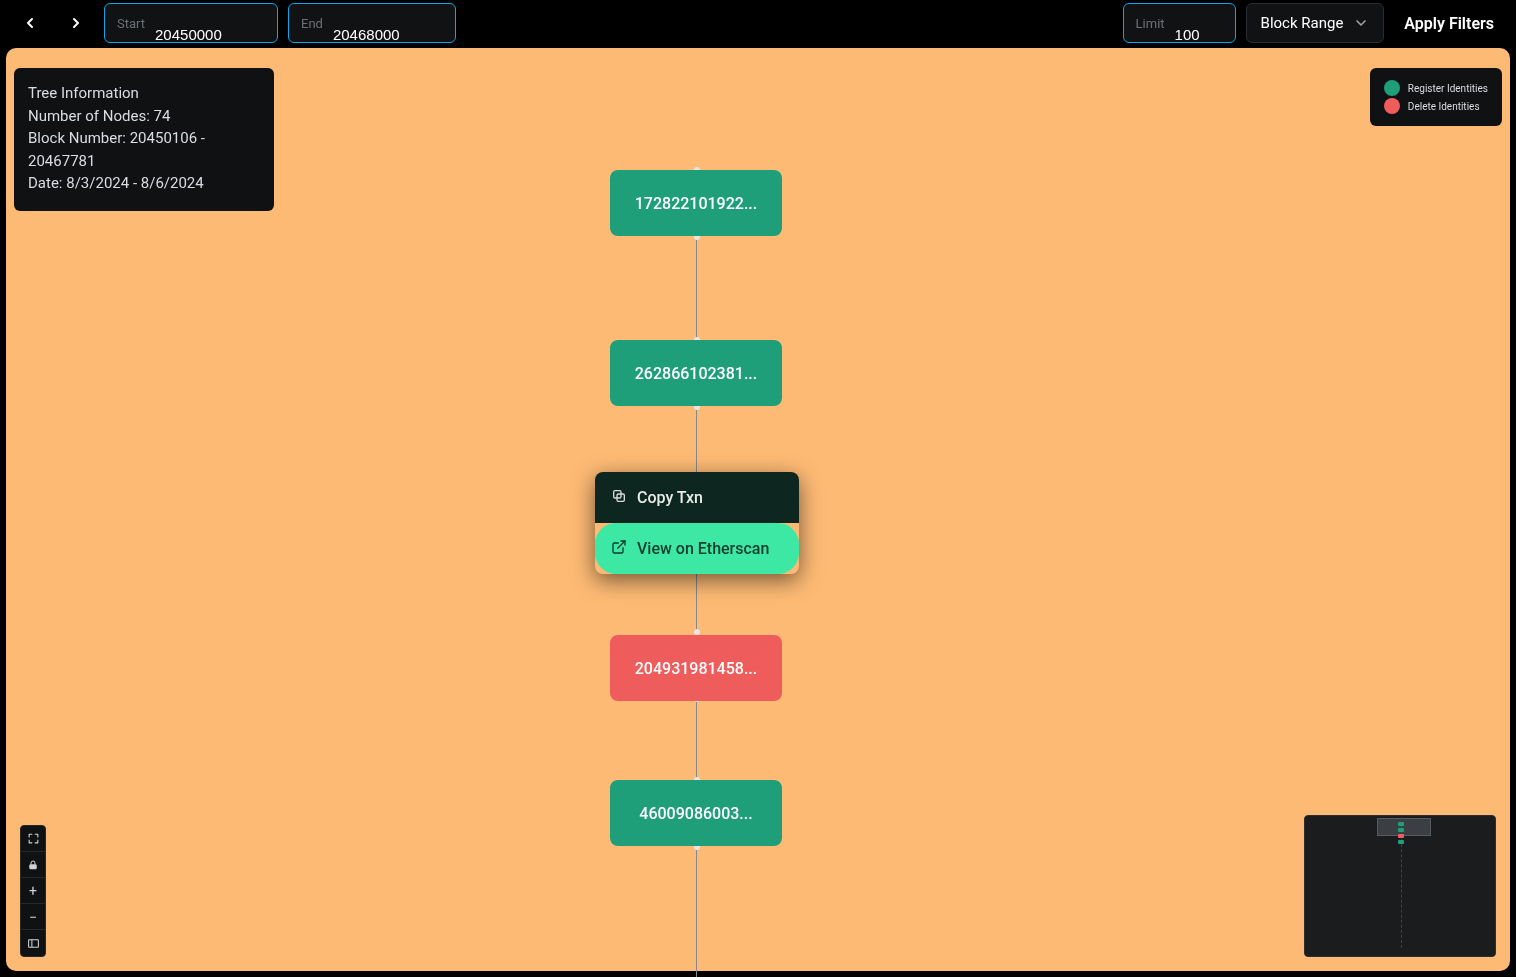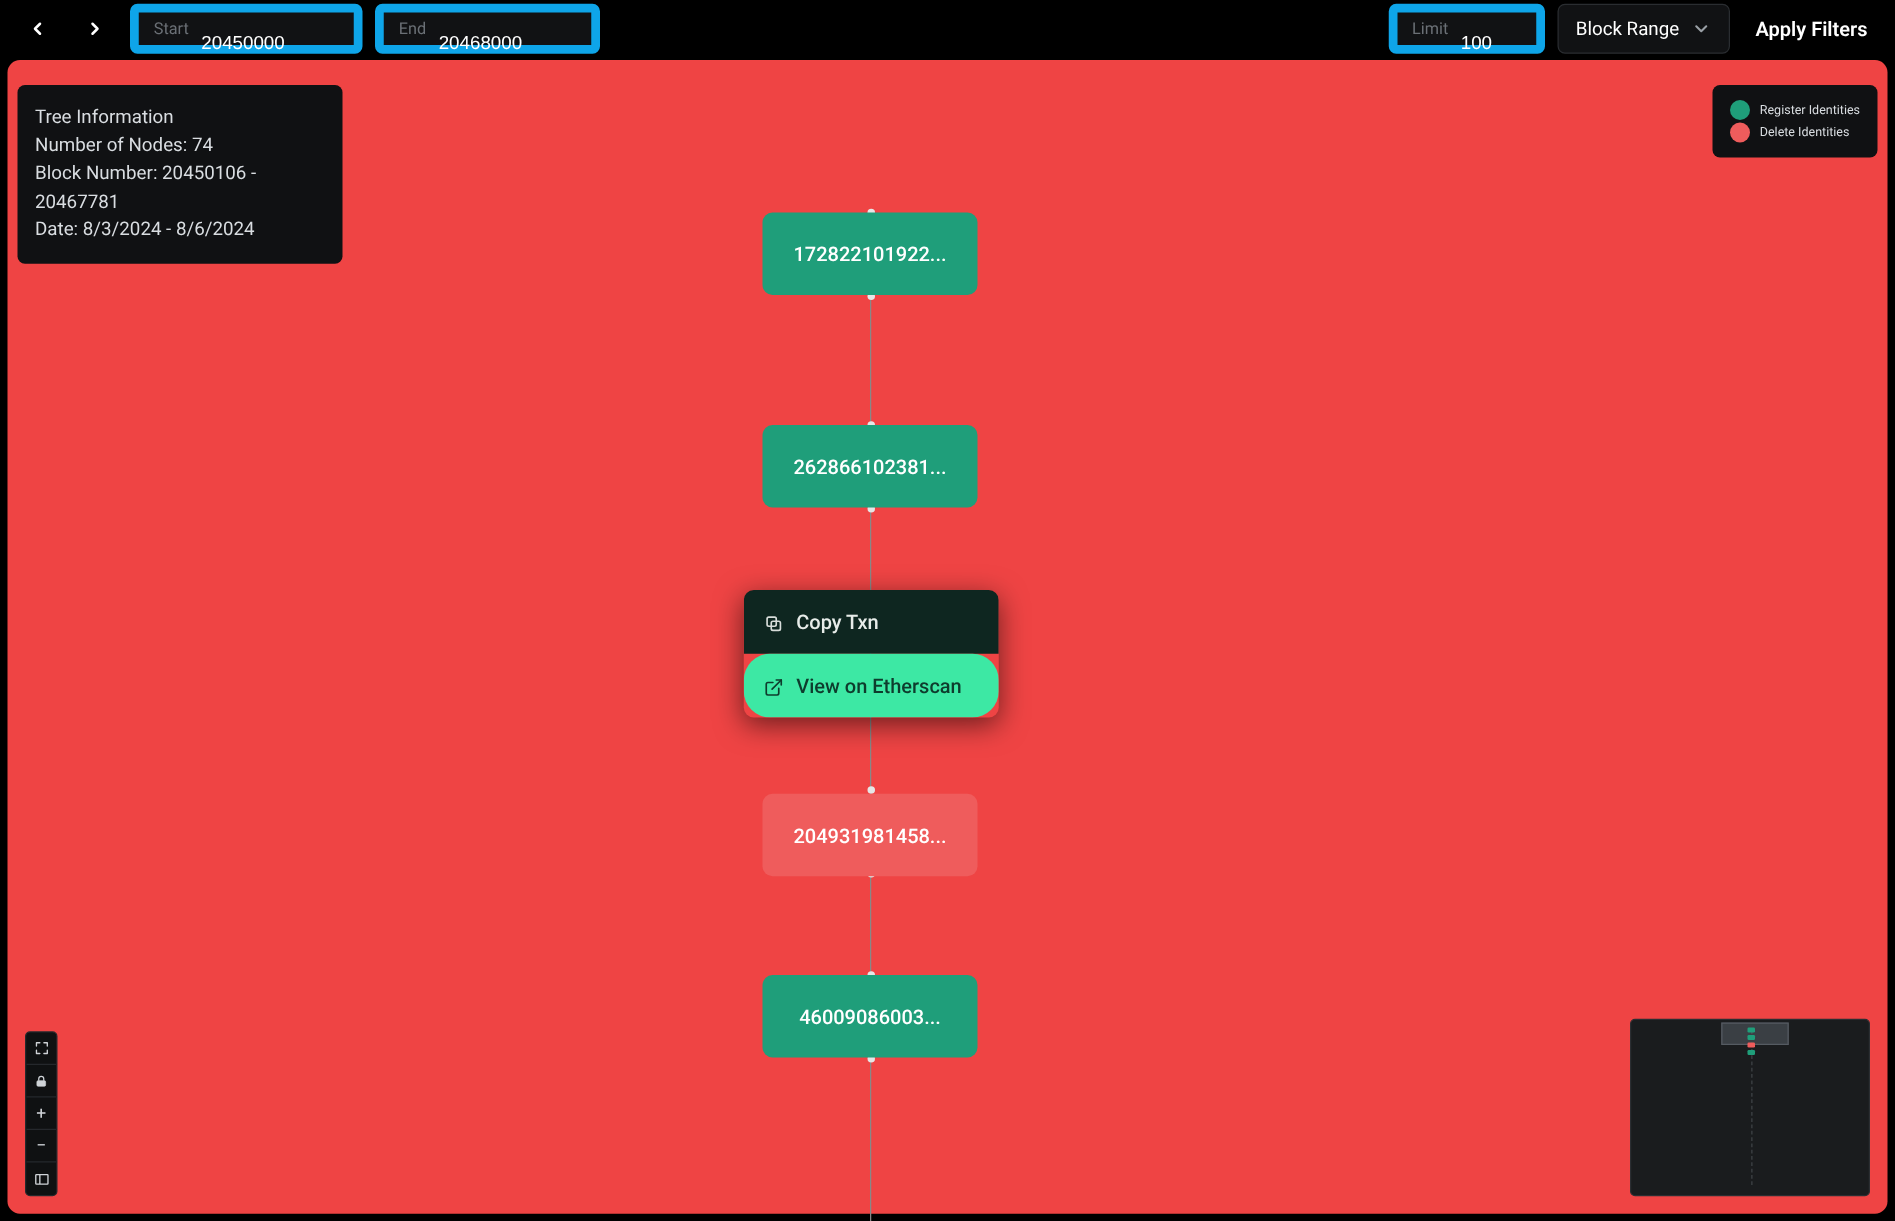--- a/index.html
+++ b/index.html
@@ -28,21 +28,21 @@
     display: flex; align-items: center; justify-content: center;
     cursor: pointer;
     border-radius: 6px;
   }
   .nav-arrow svg { stroke: #fff; }
 
   .field-box {
     display: flex;
     align-items: center;
     background: #111214;
-    border: 7px solid #0ea5e9;
+    border: 1px solid #0ea5e9;
     border-radius: 6px;
     height: 40px;
     padding: 0 12px;
     gap: 10px;
   }
   .field-label {
     color: #6b7076;
     font-size: 13px;
   }
   .field-value {
@@ -114,21 +114,21 @@
     display: inline-block;
   }
   .dot.register { background: #1f9e7a; }
   .dot.delete   { background: #ef5c5c; }
 
   
   .graph {
     position: absolute;
     top: 48px; left: 6px; right: 6px; bottom: 6px;
     border-radius: 10px;
-    background: #ef4444;
+    background: #fdba74;
   }
   .graph-inner {
     position: absolute;
     inset: 0;
   }
 
   
   .edge-line {
     position: absolute;
     left: 690px;
@@ -162,21 +162,21 @@
   
   .ctx-menu {
     position: absolute;
     left: 589px;
     width: 204px;
     border-radius: 8px;
     overflow: hidden;
     box-shadow: 0 6px 22px rgba(0,0,0,0.55);
   }
   .ctx-item {
-    display: flex; align-items: flex-end; gap: 10px;
+    display: flex; align-items: flex-start; gap: 10px;
     padding: 16px 16px;
     font-size: 16px; font-weight: 500;
     cursor: pointer;
   }
   .ctx-item.copy {
     background: #0e2620;
     color: #e7ece9;
   }
   .ctx-item.etherscan {
     background: #3de8a4;

